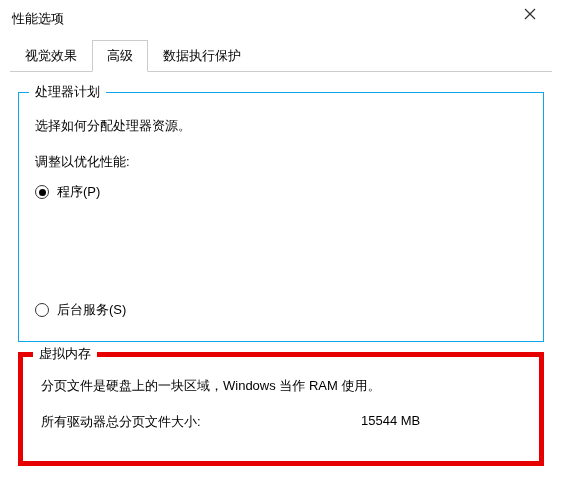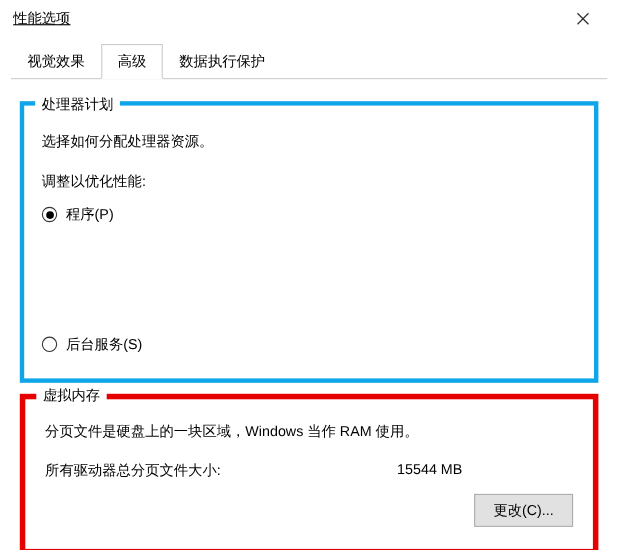--- a/index.html
+++ b/index.html
@@ -9,24 +9,23 @@
     font-size: 13px;
     background: #fff;
     color: #000;
     width: 562px;
     height: 500px;
     overflow: hidden;
   }
   .titlebar {
     display: flex;
     justify-content: space-between;
-    align-items: center;
+    align-items: flex-end;
     padding: 6px 12px 4px 12px;
     height: 32px;
-    text-decoration: underline;
   }
   .titlebar-title { font-size: 13px; }
   .close-btn {
     width: 40px;
     height: 28px;
     display: flex;
     align-items: center;
     justify-content: center;
     cursor: pointer;
   }
@@ -52,21 +51,21 @@
     position: absolute;
     left: 10px;
     right: 10px;
     bottom: 0;
     height: 1px;
     background: #ccc;
     z-index: 1;
   }
   .content { padding: 10px 18px; }
   .group {
-    border: 4px solid #0ea5e9;
+    border: 1px solid #0ea5e9;
     padding: 14px 16px 16px 16px;
     margin-top: 10px;
     position: relative;
   }
   .group-title {
     position: absolute;
     top: -10px;
     left: 10px;
     background: #fff;
     padding: 0 6px;
@@ -165,18 +164,15 @@
     </div>
   </div>
 
   <div class="group highlighted">
     <span class="group-title">虚拟内存</span>
     <div class="desc">分页文件是硬盘上的一块区域，Windows 当作 RAM 使用。</div>
     <div class="kv-row">
       <span class="kv-key">所有驱动器总分页文件大小:</span>
       <span class="kv-val">15544 MB</span>
     </div>
-    <div class="btn-row">
-      <div class="btn">更改(C)...</div>
-    </div>
   </div>
 
 </div>
 
 </body></html>

